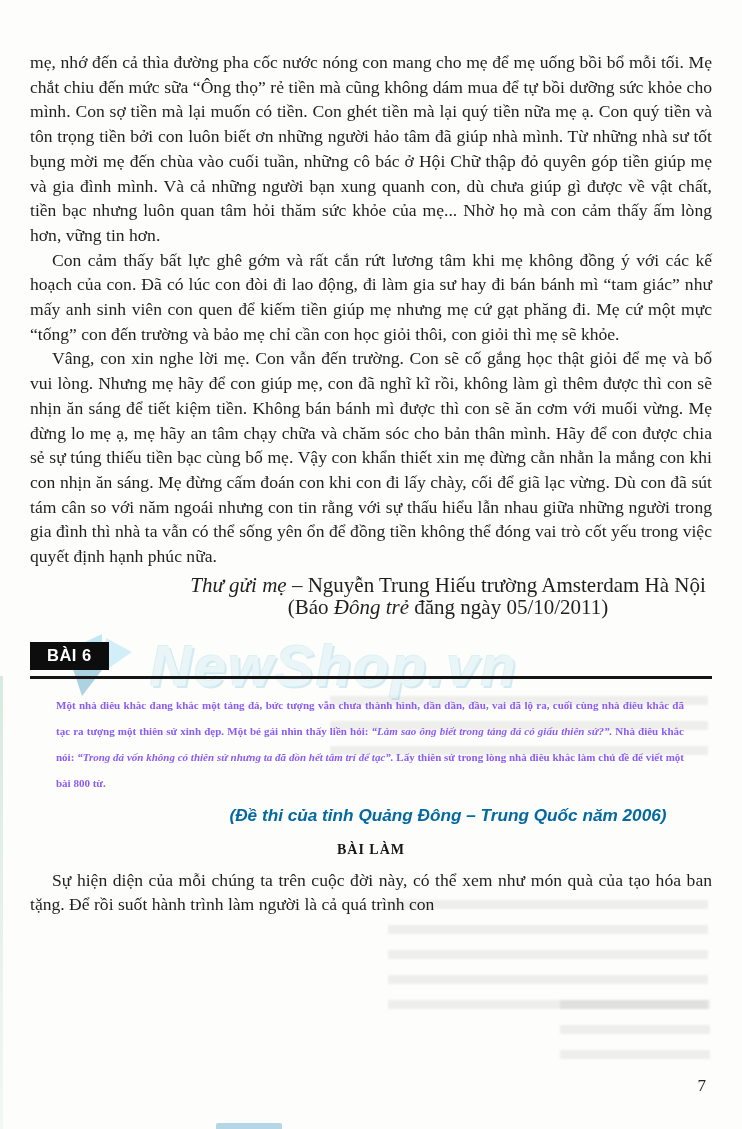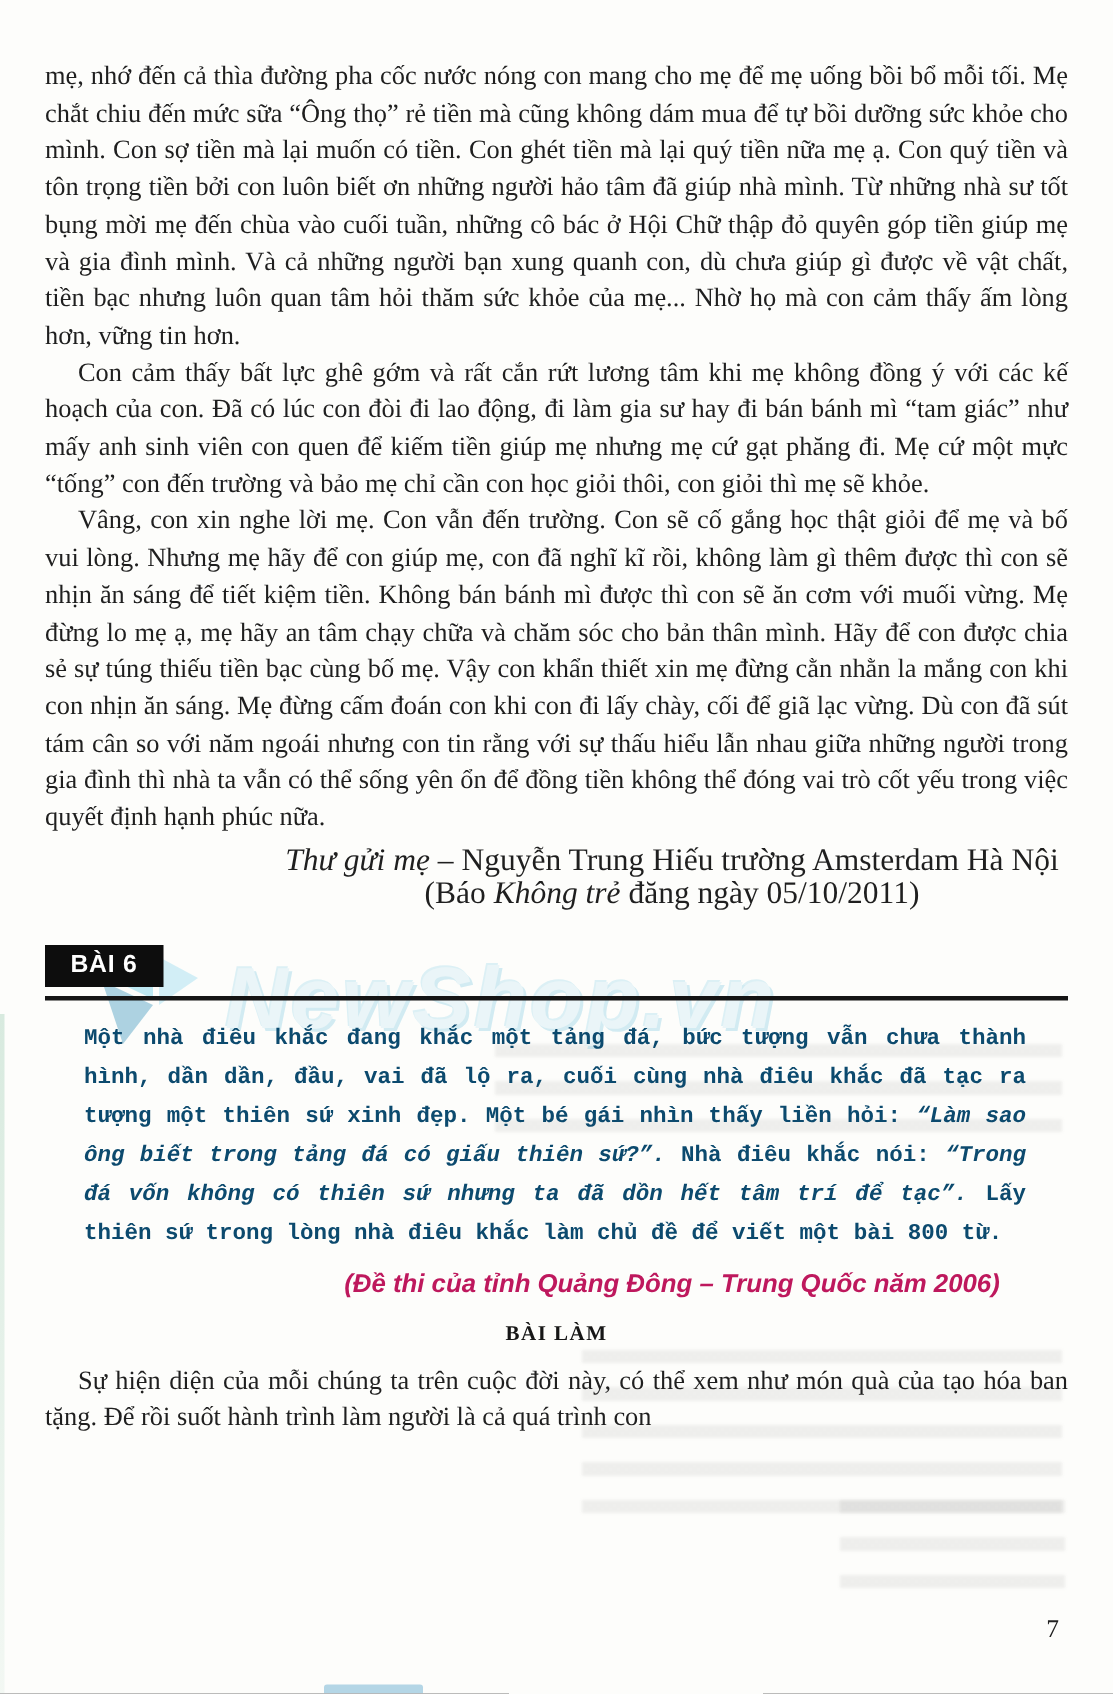--- a/index.html
+++ b/index.html
@@ -8,21 +8,21 @@
     width:742px;height:1129px;
     margin:0 auto;
     background:#fdfdfb;
     overflow:hidden;
     font-family:"Liberation Serif", serif;
     color:#1f1f1f;
   }
   .content{
     position:relative;
     z-index:2;
-    padding:38px 30px 0 30px;
+    padding:50px 30px 0 30px;
   }
   .para{
     margin:0;
     font-size:17.6px;
     line-height:24.7px;
     text-align:justify;
     text-indent:22px;
   }
   .noindent{text-indent:0;}
   .it{font-style:italic;}
@@ -44,36 +44,36 @@
     padding:4px 17px 5px 17px;
     letter-spacing:0.5px;
   }
   .rule{
     height:3px;
     background:#151515;
     margin-top:6px;
   }
   .exercise{
     margin:13px 28px 0 26px;
-    font-family:Liberation Mono, monospace;
+    font-family:Liberation Serif, serif;
     font-weight:bold;
-    font-size:15px;
+    font-size:11px;
     line-height:26px;
     text-align:justify;
-    color:#0c4a6e;
+    color:#8b5cf6;
   }
   .exam-source{
     margin-left:154px;
     margin-top:9px;
     text-align:center;
     font-family:"Liberation Sans", sans-serif;
     font-weight:bold;
     font-style:italic;
     font-size:17.2px;
-    color:#be185d;
+    color:#0369a1;
   }
   .bailam{
     margin:16px 0 10px 0;
     text-align:center;
     font-family:"Liberation Serif", serif;
     font-weight:bold;
     font-size:14px;
     letter-spacing:1px;
     color:#161616;
   }
@@ -157,21 +157,21 @@
   <div class="bottom-smudge"></div>
 
   <div class="content">
 
     <p class="para noindent">mẹ, nhớ đến cả thìa đường pha cốc nước nóng con mang cho mẹ để mẹ uống bồi bổ mỗi tối. Mẹ chắt chiu đến mức sữa “Ông thọ” rẻ tiền mà cũng không dám mua để tự bồi dưỡng sức khỏe cho mình. Con sợ tiền mà lại muốn có tiền. Con ghét tiền mà lại quý tiền nữa mẹ ạ. Con quý tiền và tôn trọng tiền bởi con luôn biết ơn những người hảo tâm đã giúp nhà mình. Từ những nhà sư tốt bụng mời mẹ đến chùa vào cuối tuần, những cô bác ở Hội Chữ thập đỏ quyên góp tiền giúp mẹ và gia đình mình. Và cả những người bạn xung quanh con, dù chưa giúp gì được về vật chất, tiền bạc nhưng luôn quan tâm hỏi thăm sức khỏe của mẹ... Nhờ họ mà con cảm thấy ấm lòng hơn, vững tin hơn.</p>
     <p class="para">Con cảm thấy bất lực ghê gớm và rất cắn rứt lương tâm khi mẹ không đồng ý với các kế hoạch của con. Đã có lúc con đòi đi lao động, đi làm gia sư hay đi bán bánh mì “tam giác” như mấy anh sinh viên con quen để kiếm tiền giúp mẹ nhưng mẹ cứ gạt phăng đi. Mẹ cứ một mực “tống” con đến trường và bảo mẹ chỉ cần con học giỏi thôi, con giỏi thì mẹ sẽ khỏe.</p>
     <p class="para">Vâng, con xin nghe lời mẹ. Con vẫn đến trường. Con sẽ cố gắng học thật giỏi để mẹ và bố vui lòng. Nhưng mẹ hãy để con giúp mẹ, con đã nghĩ kĩ rồi, không làm gì thêm được thì con sẽ nhịn ăn sáng để tiết kiệm tiền. Không bán bánh mì được thì con sẽ ăn cơm với muối vừng. Mẹ đừng lo mẹ ạ, mẹ hãy an tâm chạy chữa và chăm sóc cho bản thân mình. Hãy để con được chia sẻ sự túng thiếu tiền bạc cùng bố mẹ. Vậy con khẩn thiết xin mẹ đừng cằn nhằn la mắng con khi con nhịn ăn sáng. Mẹ đừng cấm đoán con khi con đi lấy chày, cối để giã lạc vừng. Dù con đã sút tám cân so với năm ngoái nhưng con tin rằng với sự thấu hiểu lẫn nhau giữa những người trong gia đình thì nhà ta vẫn có thể sống yên ổn để đồng tiền không thể đóng vai trò cốt yếu trong việc quyết định hạnh phúc nữa.</p>
 
     <div class="attribution">
       <div><span class="it">Thư gửi mẹ</span><span> – Nguyễn Trung Hiếu trường Amsterdam Hà Nội</span></div>
-      <div><span>(Báo </span><span class="it">Không trẻ</span><span> đăng ngày 05/10/2011)</span></div>
+      <div><span>(Báo </span><span class="it">Đông trẻ</span><span> đăng ngày 05/10/2011)</span></div>
     </div>
 
     <div class="section-label">BÀI 6</div>
     <div class="rule"></div>
 
     <p class="exercise"><span>Một nhà điêu khắc đang khắc một tảng đá, bức tượng vẫn chưa thành hình, dần dần, đầu, vai đã lộ ra, cuối cùng nhà điêu khắc đã tạc ra tượng một thiên sứ xinh đẹp. Một bé gái nhìn thấy liền hỏi: </span><span class="it">“Làm sao ông biết trong tảng đá có giấu thiên sứ?”.</span><span> Nhà điêu khắc nói: </span><span class="it">“Trong đá vốn không có thiên sứ nhưng ta đã dồn hết tâm trí để tạc”.</span><span> Lấy thiên sứ trong lòng nhà điêu khắc làm chủ đề để viết một bài 800 từ.</span></p>
 
     <div class="exam-source">(Đề thi của tỉnh Quảng Đông – Trung Quốc năm 2006)</div>
 
     <h2 class="bailam">BÀI LÀM</h2>

